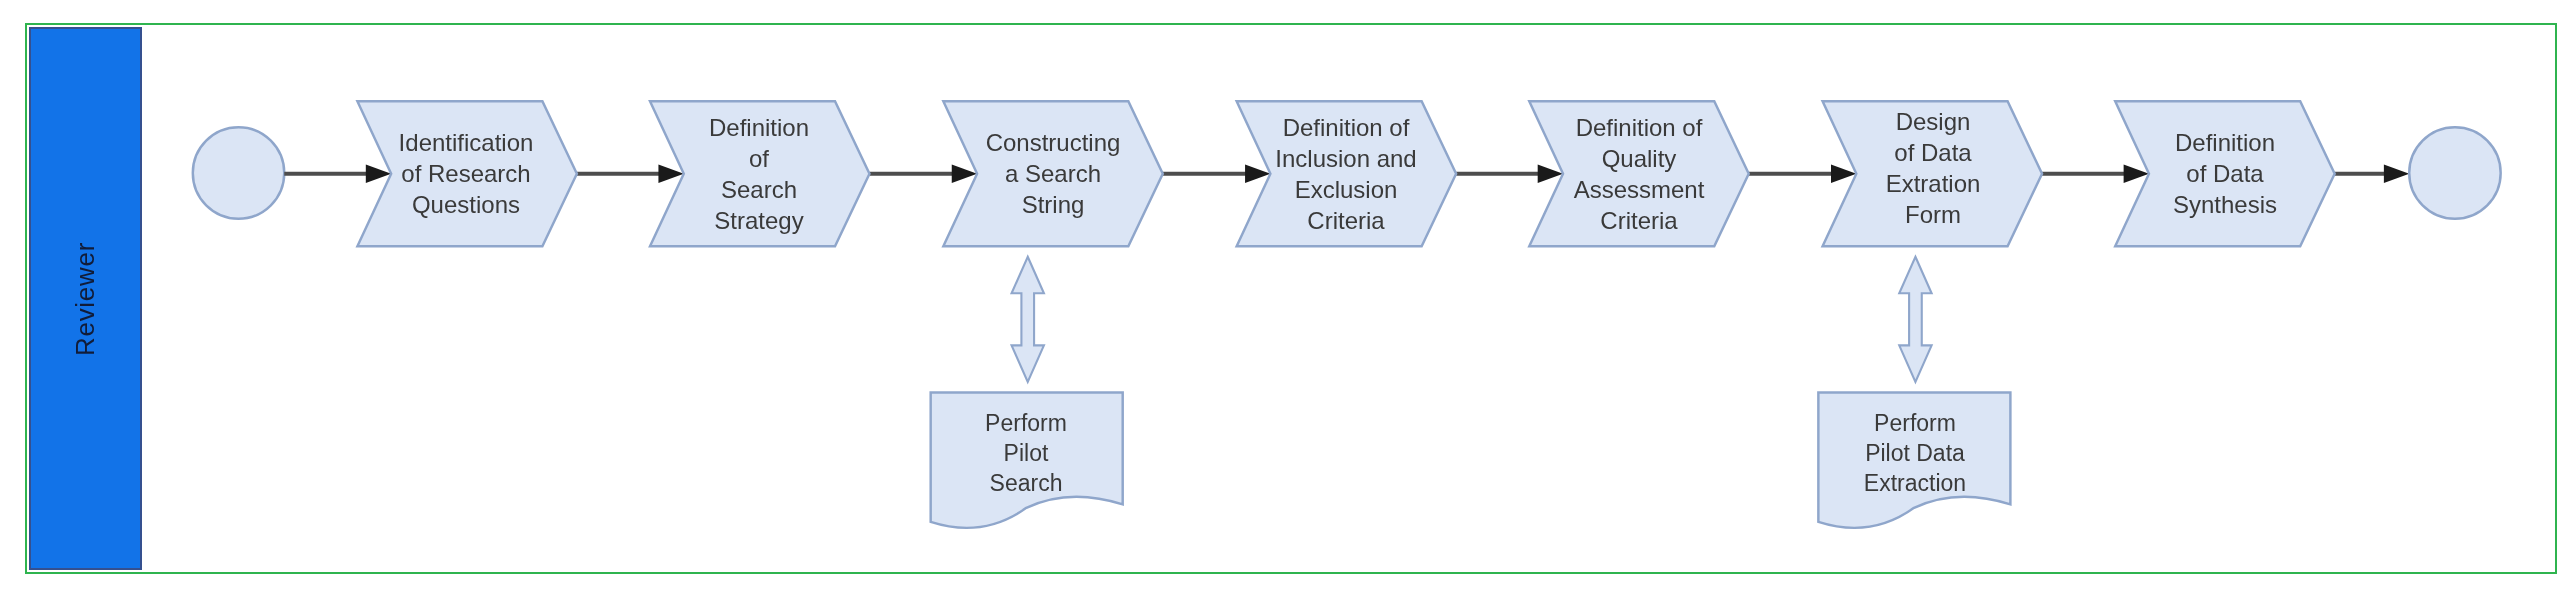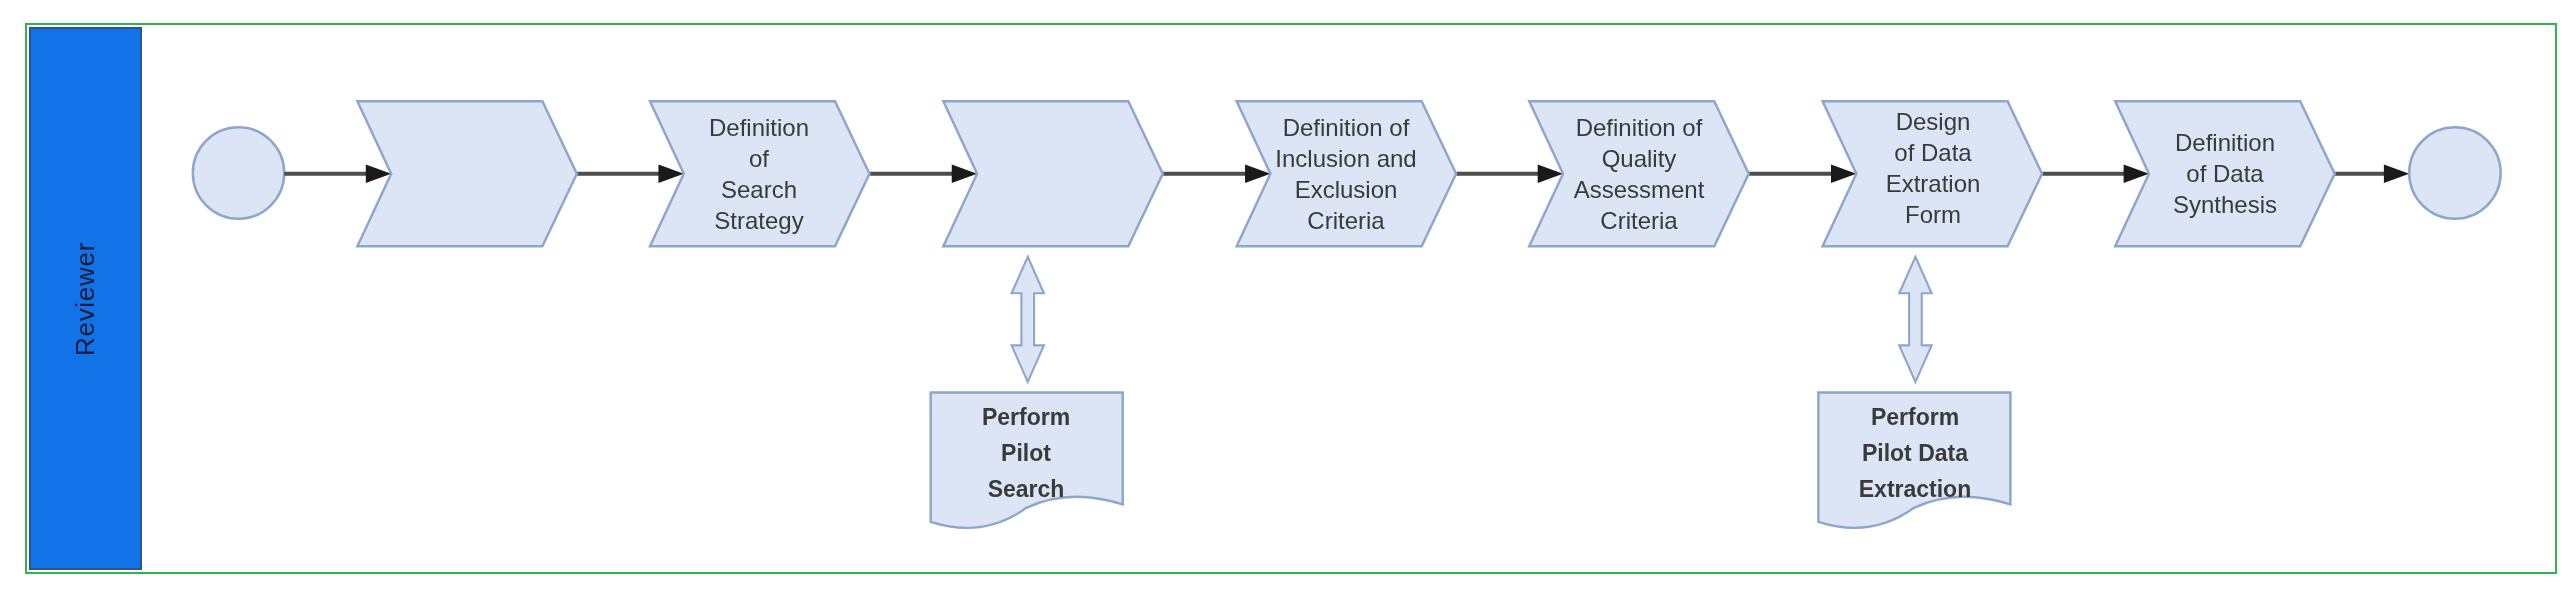--- a/index.html
+++ b/index.html
@@ -23,21 +23,21 @@
   svg.shapes{position:absolute;left:0;top:0;}
   .shape{fill:#DBE5F5;stroke:#8FA6CB;stroke-width:3.5px;}
   .connector{stroke:#4D4D4D;stroke-width:6px;}
   .arrowhead{fill:#1A1A1A;stroke:none;}
   .dblarrow{fill:#DBE5F5;stroke:#8FA6CB;stroke-width:3px;}
   .label{
     position:absolute;display:flex;align-items:center;justify-content:center;
     text-align:center;white-space:pre-line;color:#3A3A3A;
     font-size:24px;line-height:31px;
   }
-  .doc-label{font-size:23px;line-height:36px;font-weight:bold;}
+  .doc-label{font-size:23px;line-height:30px;}
 </style>
 </head>
 <body>
 
 <div class="canvas">
 
   <div class="pool"></div>
 
   <div class="lane">
     <span class="lane-label">Reviewer</span>
@@ -92,24 +92,30 @@
 
     <path class="dblarrow" d="M 1460,365 L 1483,417 L 1469,417 L 1469,491 L 1483,491 L 1460,543 L 1437,491 L 1451,491 L 1451,417 L 1437,417 Z"></path>
     <path class="dblarrow" d="M 2722,365 L 2745,417 L 2731,417 L 2731,491 L 2745,491 L 2722,543 L 2699,491 L 2713,491 L 2713,417 L 2699,417 Z"></path>
 
     <path class="shape" d="M 1322,558 L 1595,558 L 1595,717 Q 1519,693 1458,722 Q 1397,766 1322,742 Z"></path>
     <path class="shape" d="M 2584,558 L 2857,558 L 2857,717 Q 2781,693 2720,722 Q 2659,766 2584,742 Z"></path>
 
     <circle class="shape" cx="3489" cy="246" r="65"></circle>
   </svg>
 
+  <div class="label" style="left:374px;top:101px;width:184px;height:145px;">Identification
+of Research
+Questions</div>
   <div class="label" style="left:667px;top:101px;width:184px;height:145px;">Definition
 of
 Search
 Strategy</div>
+  <div class="label" style="left:961px;top:101px;width:184px;height:145px;">Constructing
+a Search
+String</div>
   <div class="label" style="left:1254px;top:101px;width:184px;height:145px;">Definition of
 Inclusion and
 Exclusion
 Criteria</div>
   <div class="label" style="left:1547px;top:101px;width:184px;height:145px;">Definition of
 Quality
 Assessment
 Criteria</div>
   <div class="label" style="left:1841px;top:101px;width:184px;height:133px;">Design
 of Data

